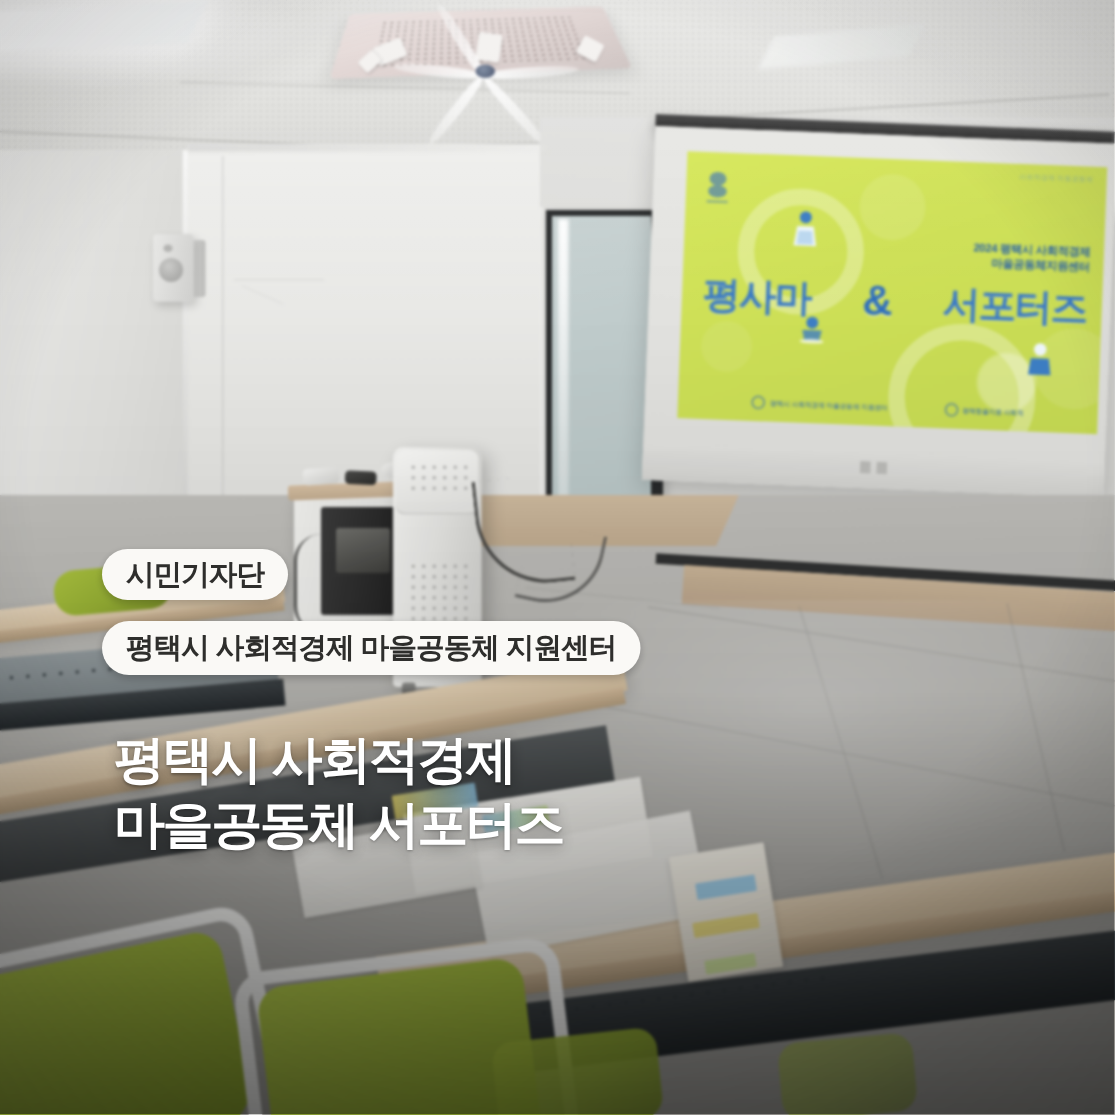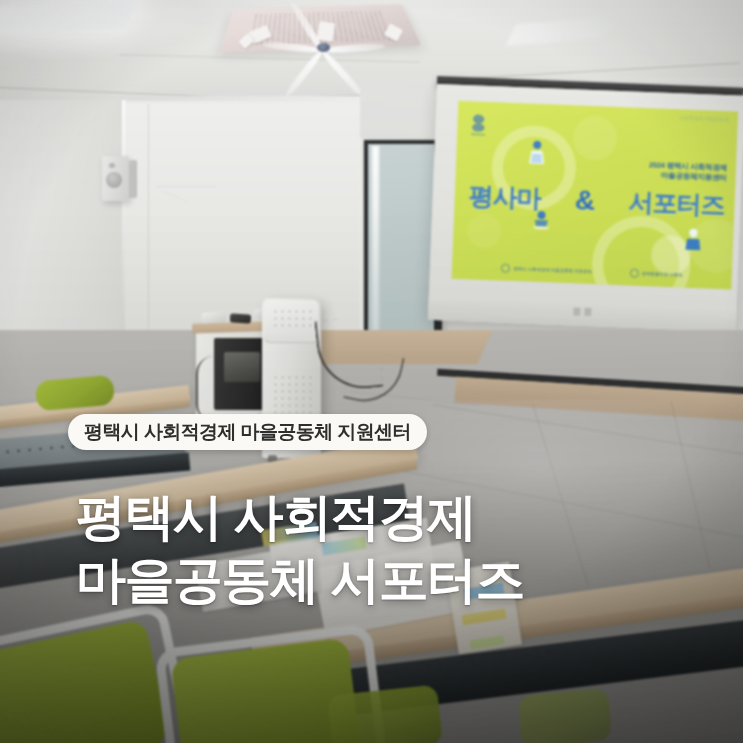--- a/index.html
+++ b/index.html
@@ -400,21 +400,21 @@
     white-space:nowrap;
     letter-spacing:-.6px;
   }
   .badge-1{left:68px;top:366px;height:34px;padding:0 16px;font-size:19px;}
   .badge-2{left:68px;top:414px;height:36px;padding:0 16px;font-size:19px;}
 
   .title{
     position:absolute;left:76px;top:486px;
     color:#ffffff;
     font-weight:bold;
-    font-size:50px;
+    font-size:34px;
     line-height:1.26;
     letter-spacing:-1.6px;
     text-shadow:0 2px 10px rgba(0,0,0,.38), 0 1px 2px rgba(0,0,0,.30);
     white-space:pre-line;
   }
 </style>
 </head>
 <body>
 
 <div class="card">
@@ -599,20 +599,21 @@
     <div class="chair-seat" style="left:330px;top:690px;width:110px;height:60px;transform:rotate(-6deg);opacity:.9;"></div>
 
     <div class="chair-seat" style="left:520px;top:692px;width:90px;height:52px;transform:rotate(-5deg);opacity:.55;"></div>
 
     <div class="soft"></div>
     <div class="grade"></div>
     <div class="vignette"></div>
   </div>
 
   <div class="overlay">
+    <div class="badge badge-1">시민기자단</div>
 
     <div class="badge badge-2">평택시 사회적경제 마을공동체 지원센터</div>
 
     <div class="title">평택시 사회적경제
 마을공동체 서포터즈</div>
   </div>
 
 </div>
 
 </body></html>

